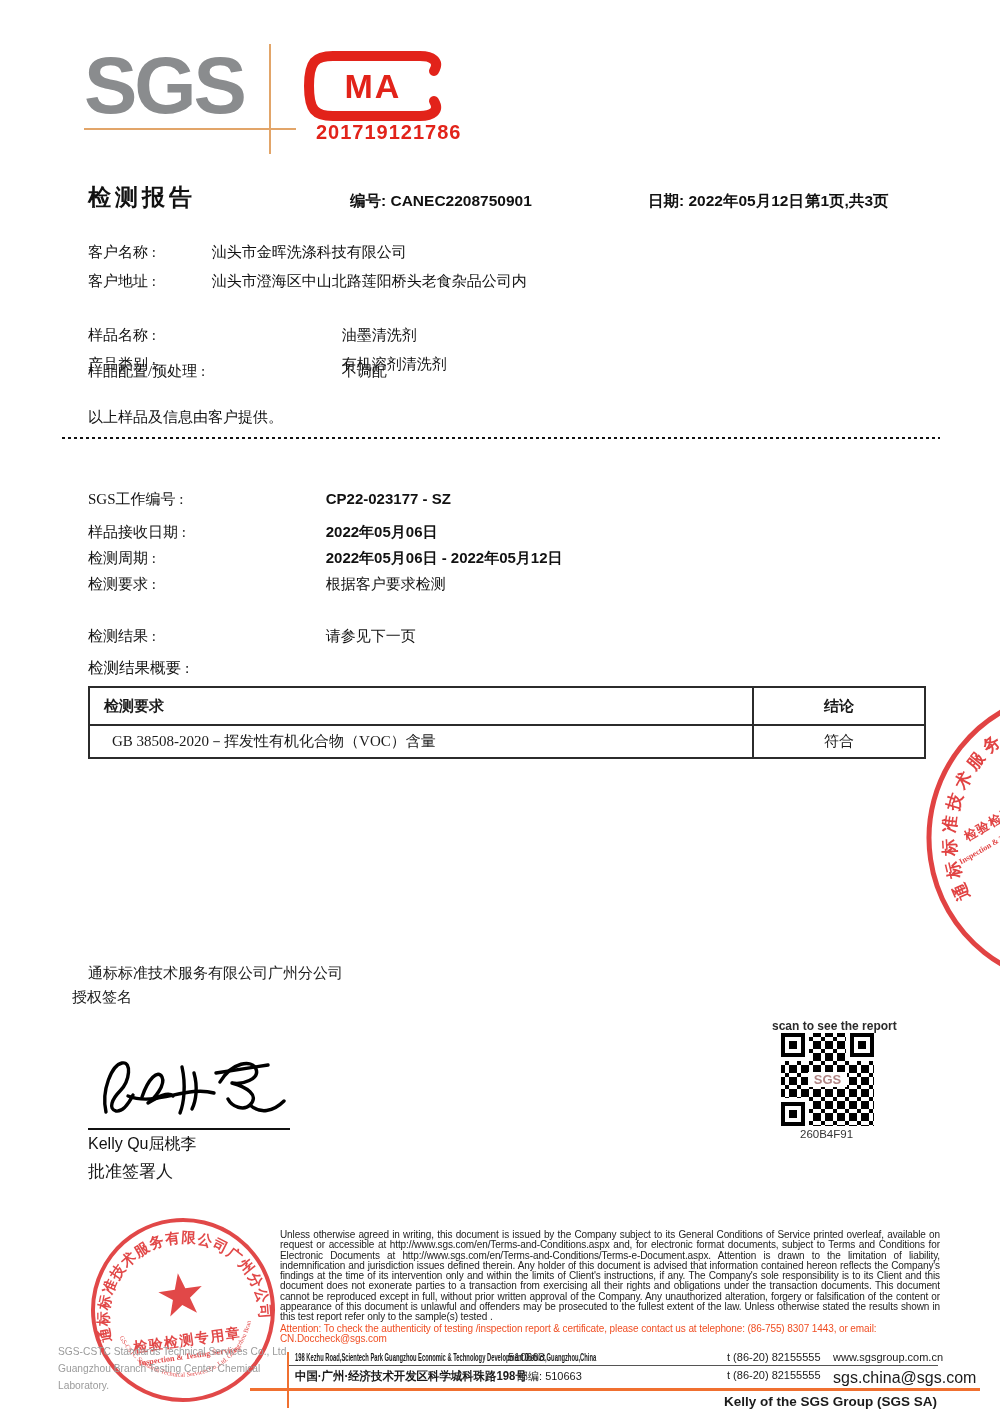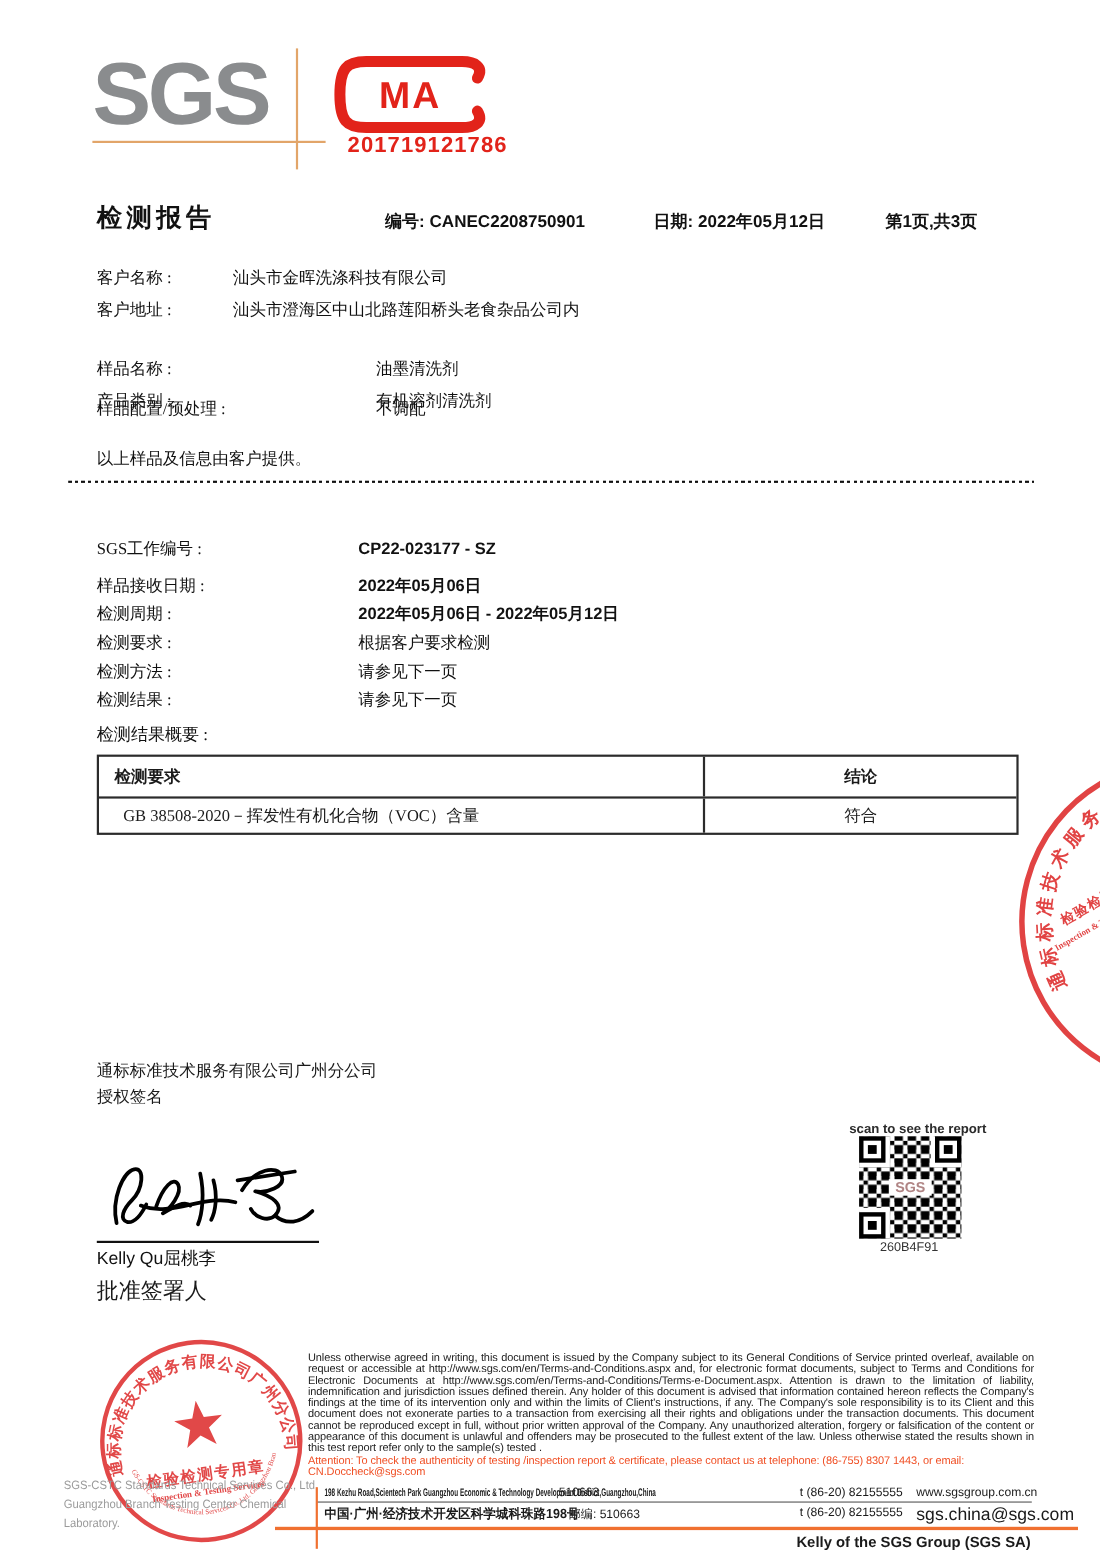--- a/index.html
+++ b/index.html
@@ -11,46 +11,46 @@
             font-size:80px;line-height:1;color:#8a8c8e;letter-spacing:-3px;}
   .sgs-hline{left:84px;top:128px;width:212px;height:2px;background:#e2a569;}
   .sgs-vline{left:269px;top:44px;width:2px;height:110px;background:#e2a569;}
   .cma-svg{left:303px;top:50px;}
   .cma-number{left:316px;top:121px;font-family:"Liberation Sans",sans-serif;font-weight:bold;
               font-size:20px;color:#e2231a;letter-spacing:1px;}
   
   .doc-title{left:88px;top:182px;font-family:"Liberation Sans",sans-serif;font-weight:bold;
              font-size:23px;letter-spacing:4px;color:#111;}
   .tb-item{top:191px;font-family:"Liberation Sans",sans-serif;font-weight:600;font-size:15.5px;color:#111;}
-  .tb-no{left:350px;} .tb-date{left:594px;} .tb-page{left:805px;}
+  .tb-no{left:350px;} .tb-date{left:648px;} .tb-page{left:805px;}
   
   .row{left:88px;font-size:15px;color:#111;}
   .row .lbl{display:inline-block;}
   .client-row .lbl{width:120px;}
   .sample-row .lbl{width:250px;}
   .work-row .lbl{width:234px;}
   .val-b{font-family:"Liberation Sans",sans-serif;font-weight:600;font-size:15px;}
   .dash-line{left:62px;top:437px;width:878px;height:2px;
              background:repeating-linear-gradient(90deg,#111 0 3px,transparent 3px 6px);}
   
   .sum-head{left:88px;top:658px;font-size:15.5px;color:#111;}
   .tbl{left:88px;top:686px;width:838px;border:2px solid #2b2b2b;box-sizing:border-box;background:#fff;}
   .tbl-head{display:flex;height:36px;border-bottom:2px solid #2b2b2b;
             font-family:"Liberation Sans",sans-serif;font-weight:bold;font-size:15px;}
   .tbl-row{display:flex;height:31px;font-size:15px;}
-  .cell1{width:549px;display:flex;align-items:center;padding-left:14px;box-sizing:border-box;}
+  .cell1{width:662px;display:flex;align-items:center;padding-left:14px;box-sizing:border-box;}
   .tbl-row .cell1{padding-left:22px;}
   .cell2{flex:1;display:flex;align-items:center;justify-content:center;border-left:2px solid #2b2b2b;}
   
   .signoff-company{left:88px;top:964px;font-size:15px;}
-  .signoff-auth{left:88px;top:988px;font-size:15px;}
+  .signoff-auth{left:72px;top:988px;font-size:15px;}
   .sig-svg{left:98px;top:1052px;}
   .sig-line{left:88px;top:1128px;width:202px;height:2px;background:#111;}
   .sig-name{left:88px;top:1134px;font-family:"Liberation Sans",sans-serif;font-size:16px;color:#111;}
-  .sig-role{left:88px;top:1160px;font-size:20px;}
+  .sig-role{left:88px;top:1160px;font-size:17px;}
   
   .qr-caption{left:772px;top:1019px;font-family:"Liberation Sans",sans-serif;font-size:12px;
               font-weight:600;color:#2b2b2b;}
   .qr-svg{left:781px;top:1033px;}
   .qr-id{left:800px;top:1128px;font-family:"Liberation Sans",sans-serif;font-size:11.5px;color:#333;}
   
   svg{overflow:visible;}
   .stamp-right{left:905px;top:688px;z-index:2;}
   .stamp-bl{left:83px;top:1210px;z-index:2;}
   .lab-text{left:58px;top:1343px;z-index:3;font-family:"Liberation Sans",sans-serif;font-size:11px;
@@ -136,24 +136,20 @@
     <span class="lbl">样品接收日期 :</span>
     <span class="val-b">2022年05月06日</span>
   </div>
   <div class="abs row work-row" style="top:549px">
     <span class="lbl">检测周期 :</span>
     <span class="val-b">2022年05月06日 - 2022年05月12日</span>
   </div>
   <div class="abs row work-row" style="top:575px">
     <span class="lbl">检测要求 :</span>
     <span>根据客户要求检测</span>
-  </div>
-  <div class="abs row work-row" style="top:601px">
-    <span class="lbl">检测方法 :</span>
-    <span>请参见下一页</span>
   </div>
   <div class="abs row work-row" style="top:627px">
     <span class="lbl">检测结果 :</span>
     <span>请参见下一页</span>
   </div>
 
   <div class="abs sum-head">检测结果概要 :</div>
   <div class="abs tbl">
     <div class="tbl-head">
       <div class="cell1">检测要求</div>

